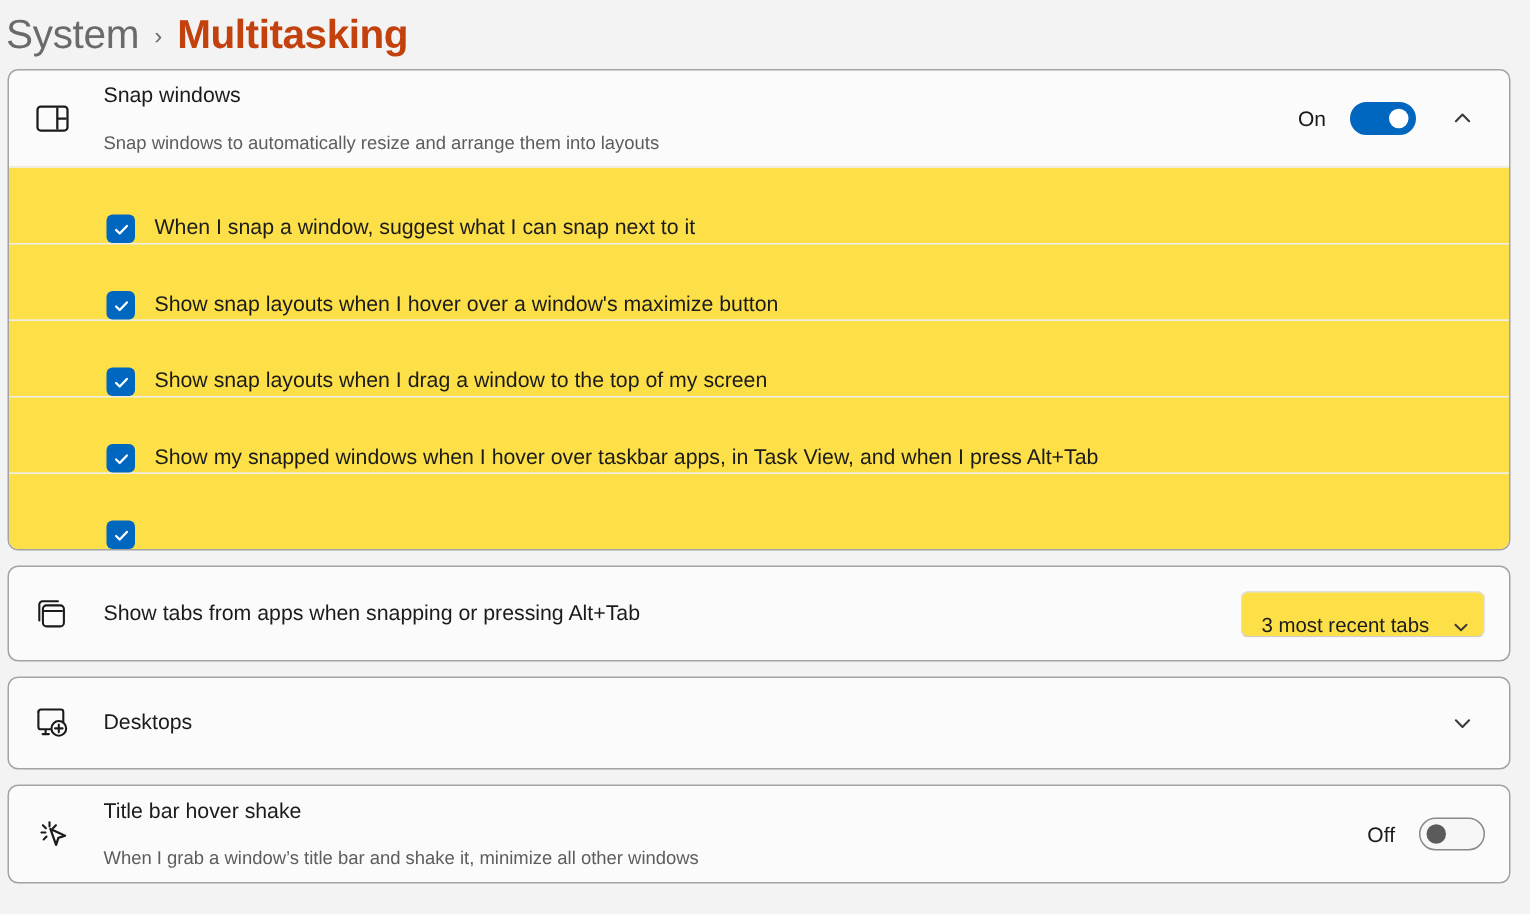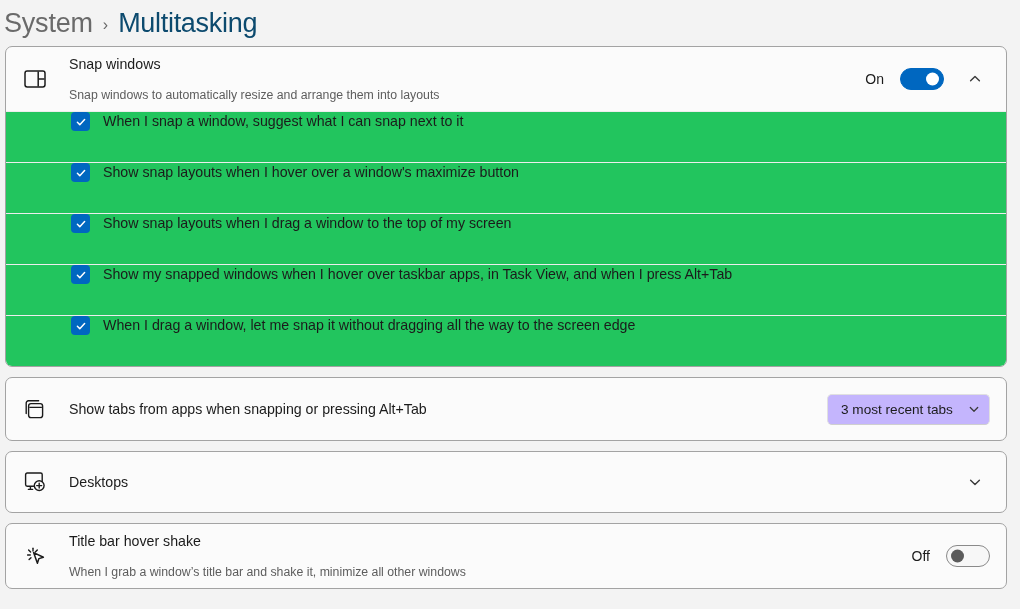--- a/index.html
+++ b/index.html
@@ -33,22 +33,22 @@
     color: #6a6a6a;
     letter-spacing: -0.2px;
   }
   .crumb-sep {
     font-size: 16px;
     color: #6a6a6a;
     padding-top: 3px;
   }
   .crumb-current {
     font-size: 27px;
-    font-weight: normal;
-    color: #0c4a6e;
+    font-weight: bold;
+    color: #c2410c;
     letter-spacing: -0.3px;
   }
 
   
   .card-stack {
     padding: 0 13px 0 5px;
   }
   .card {
     background: #fbfbfb;
     border: 1px solid #a3a3a3;
@@ -149,25 +149,25 @@
     height: 30px;
     display: flex;
     align-items: center;
     justify-content: center;
     color: #3b3b3b;
   }
 
   
   .subrow {
     display: flex;
-    align-items: flex-start;
+    align-items: flex-end;
     min-height: 51px;
     padding-left: 65px;
     padding-right: 16px;
-    background: #22c55e;
+    background: #fde047;
     border-top: 1px solid #ededed;
   }
   .checkbox {
     width: 19px;
     height: 19px;
     min-width: 19px;
     border-radius: 4px;
     background: #0067c0;
     display: flex;
     align-items: center;
@@ -177,27 +177,27 @@
   .checkbox svg { display: block; }
   .subrow-label {
     font-size: 14.2px;
     color: #1b1b1b;
     line-height: 19px;
   }
 
   
   .dropdown {
     display: flex;
-    align-items: center;
+    align-items: flex-end;
     justify-content: space-between;
     gap: 10px;
     min-width: 163px;
     height: 31px;
     padding: 0 9px 0 13px;
-    background: #c4b5fd;
+    background: #fde047;
     border: 1px solid #e0e0e0;
     border-bottom-color: #cfcfcf;
     border-radius: 5px;
     font-size: 13.6px;
     color: #1b1b1b;
   }
   .dropdown .dd-chev { color: #3b3b3b; display: flex; align-items: center; }
 
   svg { shape-rendering: geometricPrecision; }
 </style>
@@ -276,21 +276,20 @@
         </span>
         <span class="subrow-label">Show my snapped windows when I hover over taskbar apps, in Task View, and when I press Alt+Tab</span>
       </div>
 
       <div class="subrow">
         <span class="checkbox">
           <svg width="12" height="12" viewBox="0 0 12 12">
             <polyline points="2.4,6.3 4.8,8.7 9.6,3.6" fill="none" stroke="#ffffff" stroke-width="1.5" stroke-linecap="round" stroke-linejoin="round"></polyline>
           </svg>
         </span>
-        <span class="subrow-label">When I drag a window, let me snap it without dragging all the way to the screen edge</span>
       </div>
     </div>
 
     <div class="card">
       <div class="row" style="min-height:62px;">
         <div class="row-icon">
           <svg width="21" height="21" viewBox="0 0 21 21">
             <rect x="4.6" y="4.6" width="14" height="14" rx="2.4" fill="none" stroke="#1b1b1b" stroke-width="1.4"></rect>
             <path d="M2.2 14.6 V4.0 a2.2 2.2 0 0 1 2.2-2.2 H14.6" fill="none" stroke="#1b1b1b" stroke-width="1.4" stroke-linecap="round"></path>
             <line x1="5.3" y1="8.3" x2="17.9" y2="8.3" stroke="#1b1b1b" stroke-width="1.3"></line>

